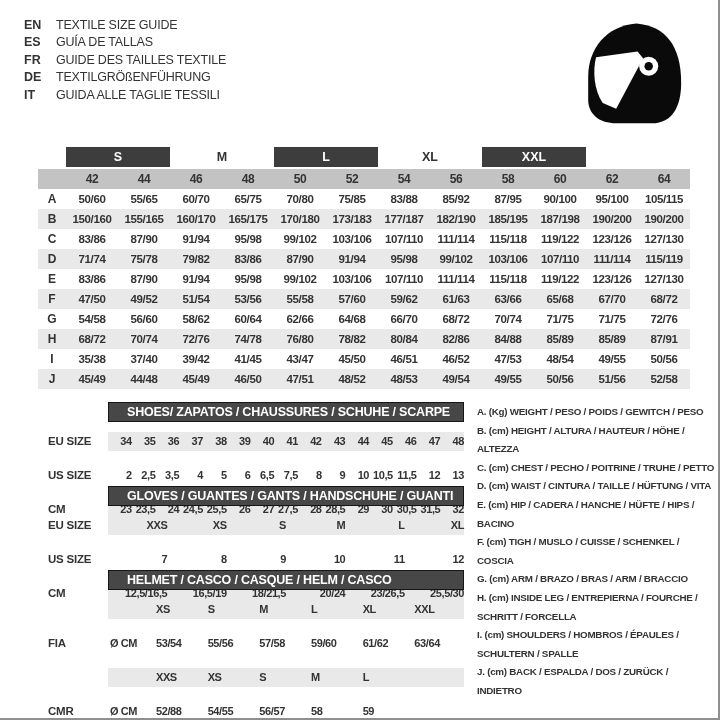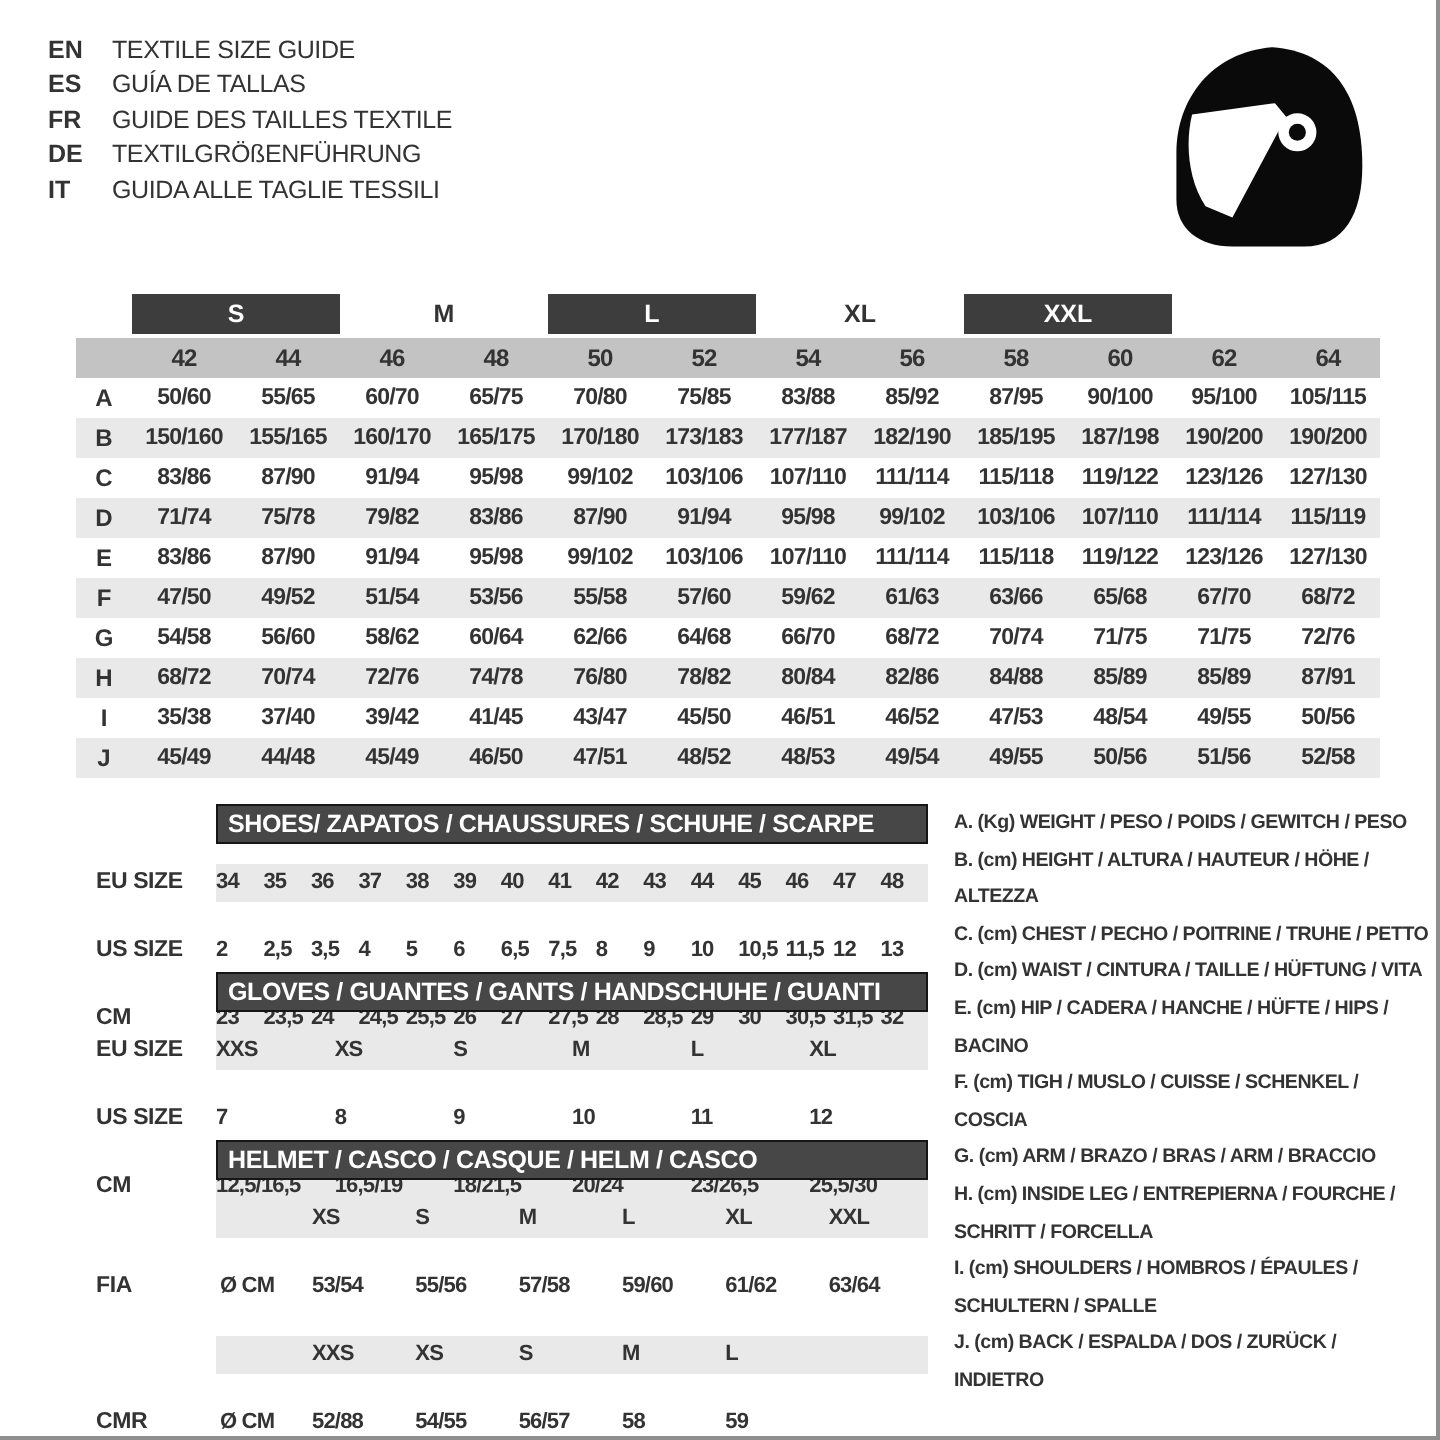--- a/index.html
+++ b/index.html
@@ -24,26 +24,26 @@
   .t-row{display:grid;grid-template-columns:28px repeat(12,1fr);height:20px;align-items:center;text-align:center;}
   .t-row.strip{background:#c3c3c3;}
   .t-row.alt{background:#e9e9e9;}
   .t-letter{font-weight:700;font-size:12px;}
   .t-cell{font-weight:700;font-size:11.5px;letter-spacing:-0.4px;white-space:nowrap;}
   .strip .t-cell{font-size:12px;}
   
   .sec{position:absolute;left:48px;width:416px;}
   .sec-bar{
     margin-left:60px;height:18px;background:#474747;border:1px solid #161616;
-    color:#fff;font-weight:700;font-size:12.5px;line-height:18px;padding-left:5px;
+    color:#fff;font-weight:700;font-size:12.5px;line-height:18px;padding-left:18px;
     margin-bottom:2px;letter-spacing:-0.2px;
   }
   .sec-row{display:grid;grid-template-columns:60px 356px;height:34px;align-items:center;}
   .sec-label{font-weight:700;font-size:11.5px;letter-spacing:-0.2px;}
-  .sec-vals{display:grid;height:19px;align-items:center;text-align:left;
+  .sec-vals{display:grid;height:19px;align-items:center;text-align:right;
     font-weight:700;font-size:11px;letter-spacing:-0.4px;}
   .sec-vals.bandbg{background:#e9e9e9;}
   .c15{grid-template-columns:repeat(15,1fr);}
   .c6{grid-template-columns:repeat(6,1fr);}
   .hgrid{grid-template-columns:46px repeat(6,1fr);text-align:left;}
   .hgrid .sv{padding-left:2px;}
   .sv{white-space:nowrap;}
   
   #legend{position:absolute;left:477px;top:403px;width:238px;}
   .legend-line{font-weight:700;font-size:9.8px;line-height:18.6px;letter-spacing:-0.25px;}

